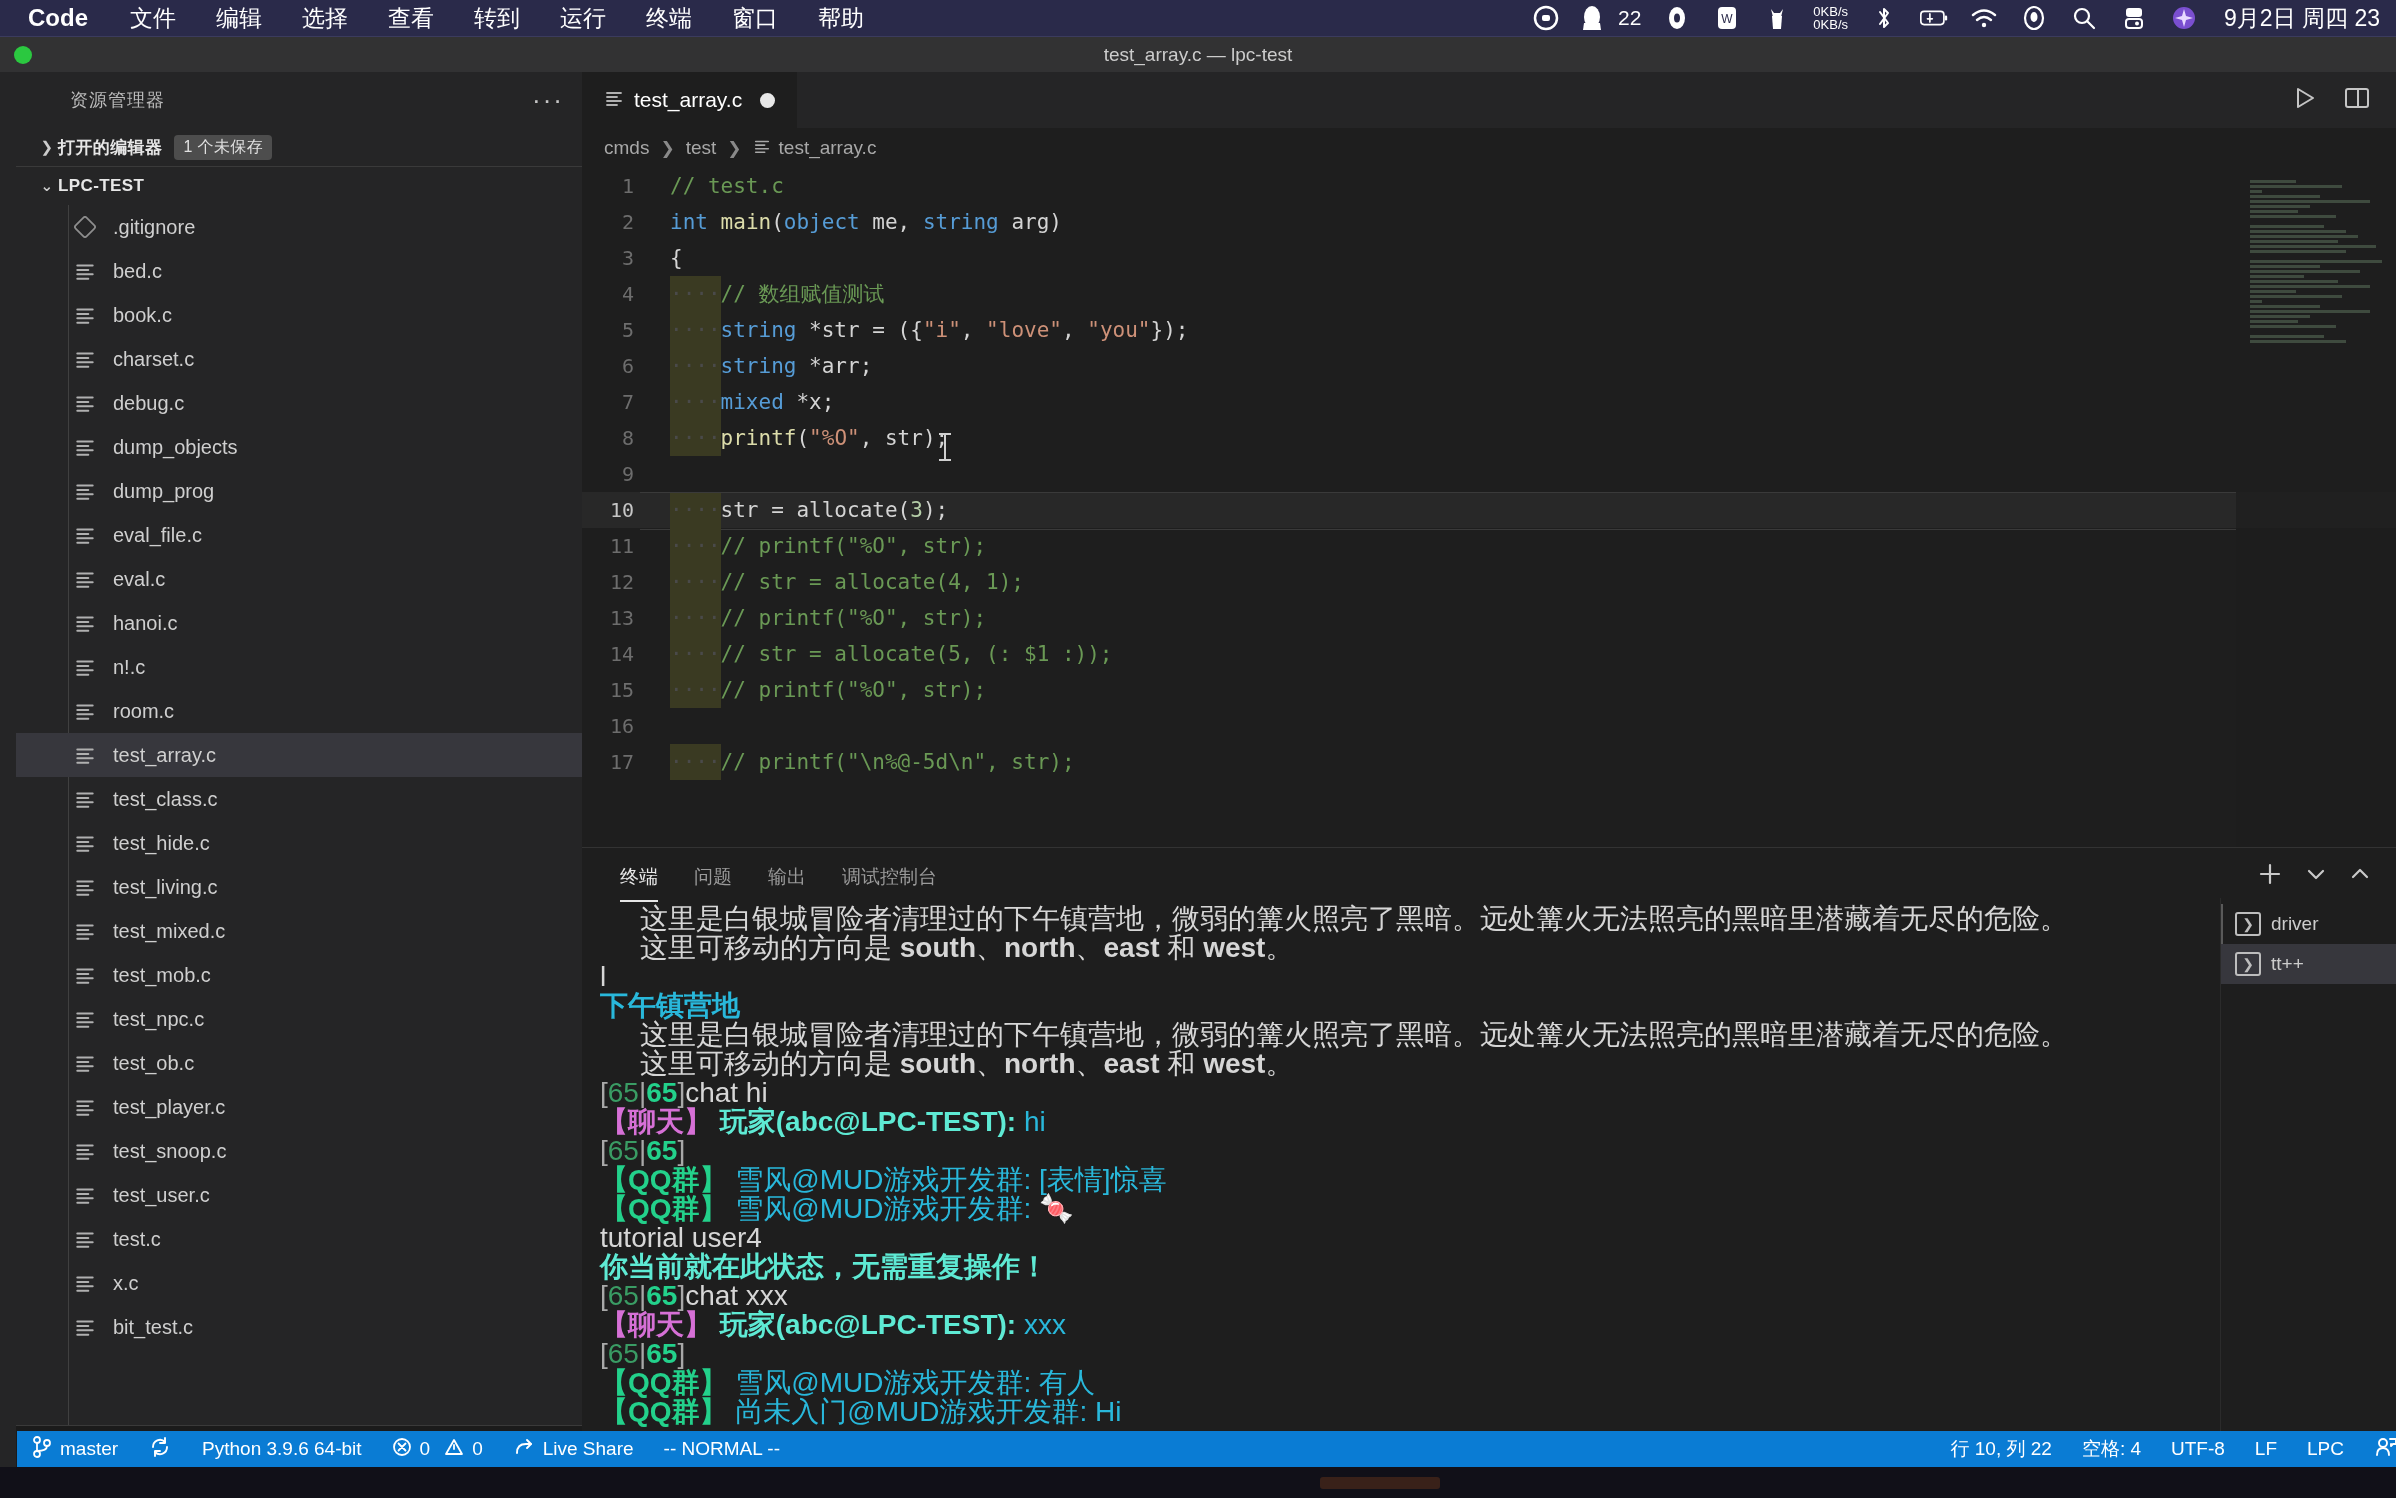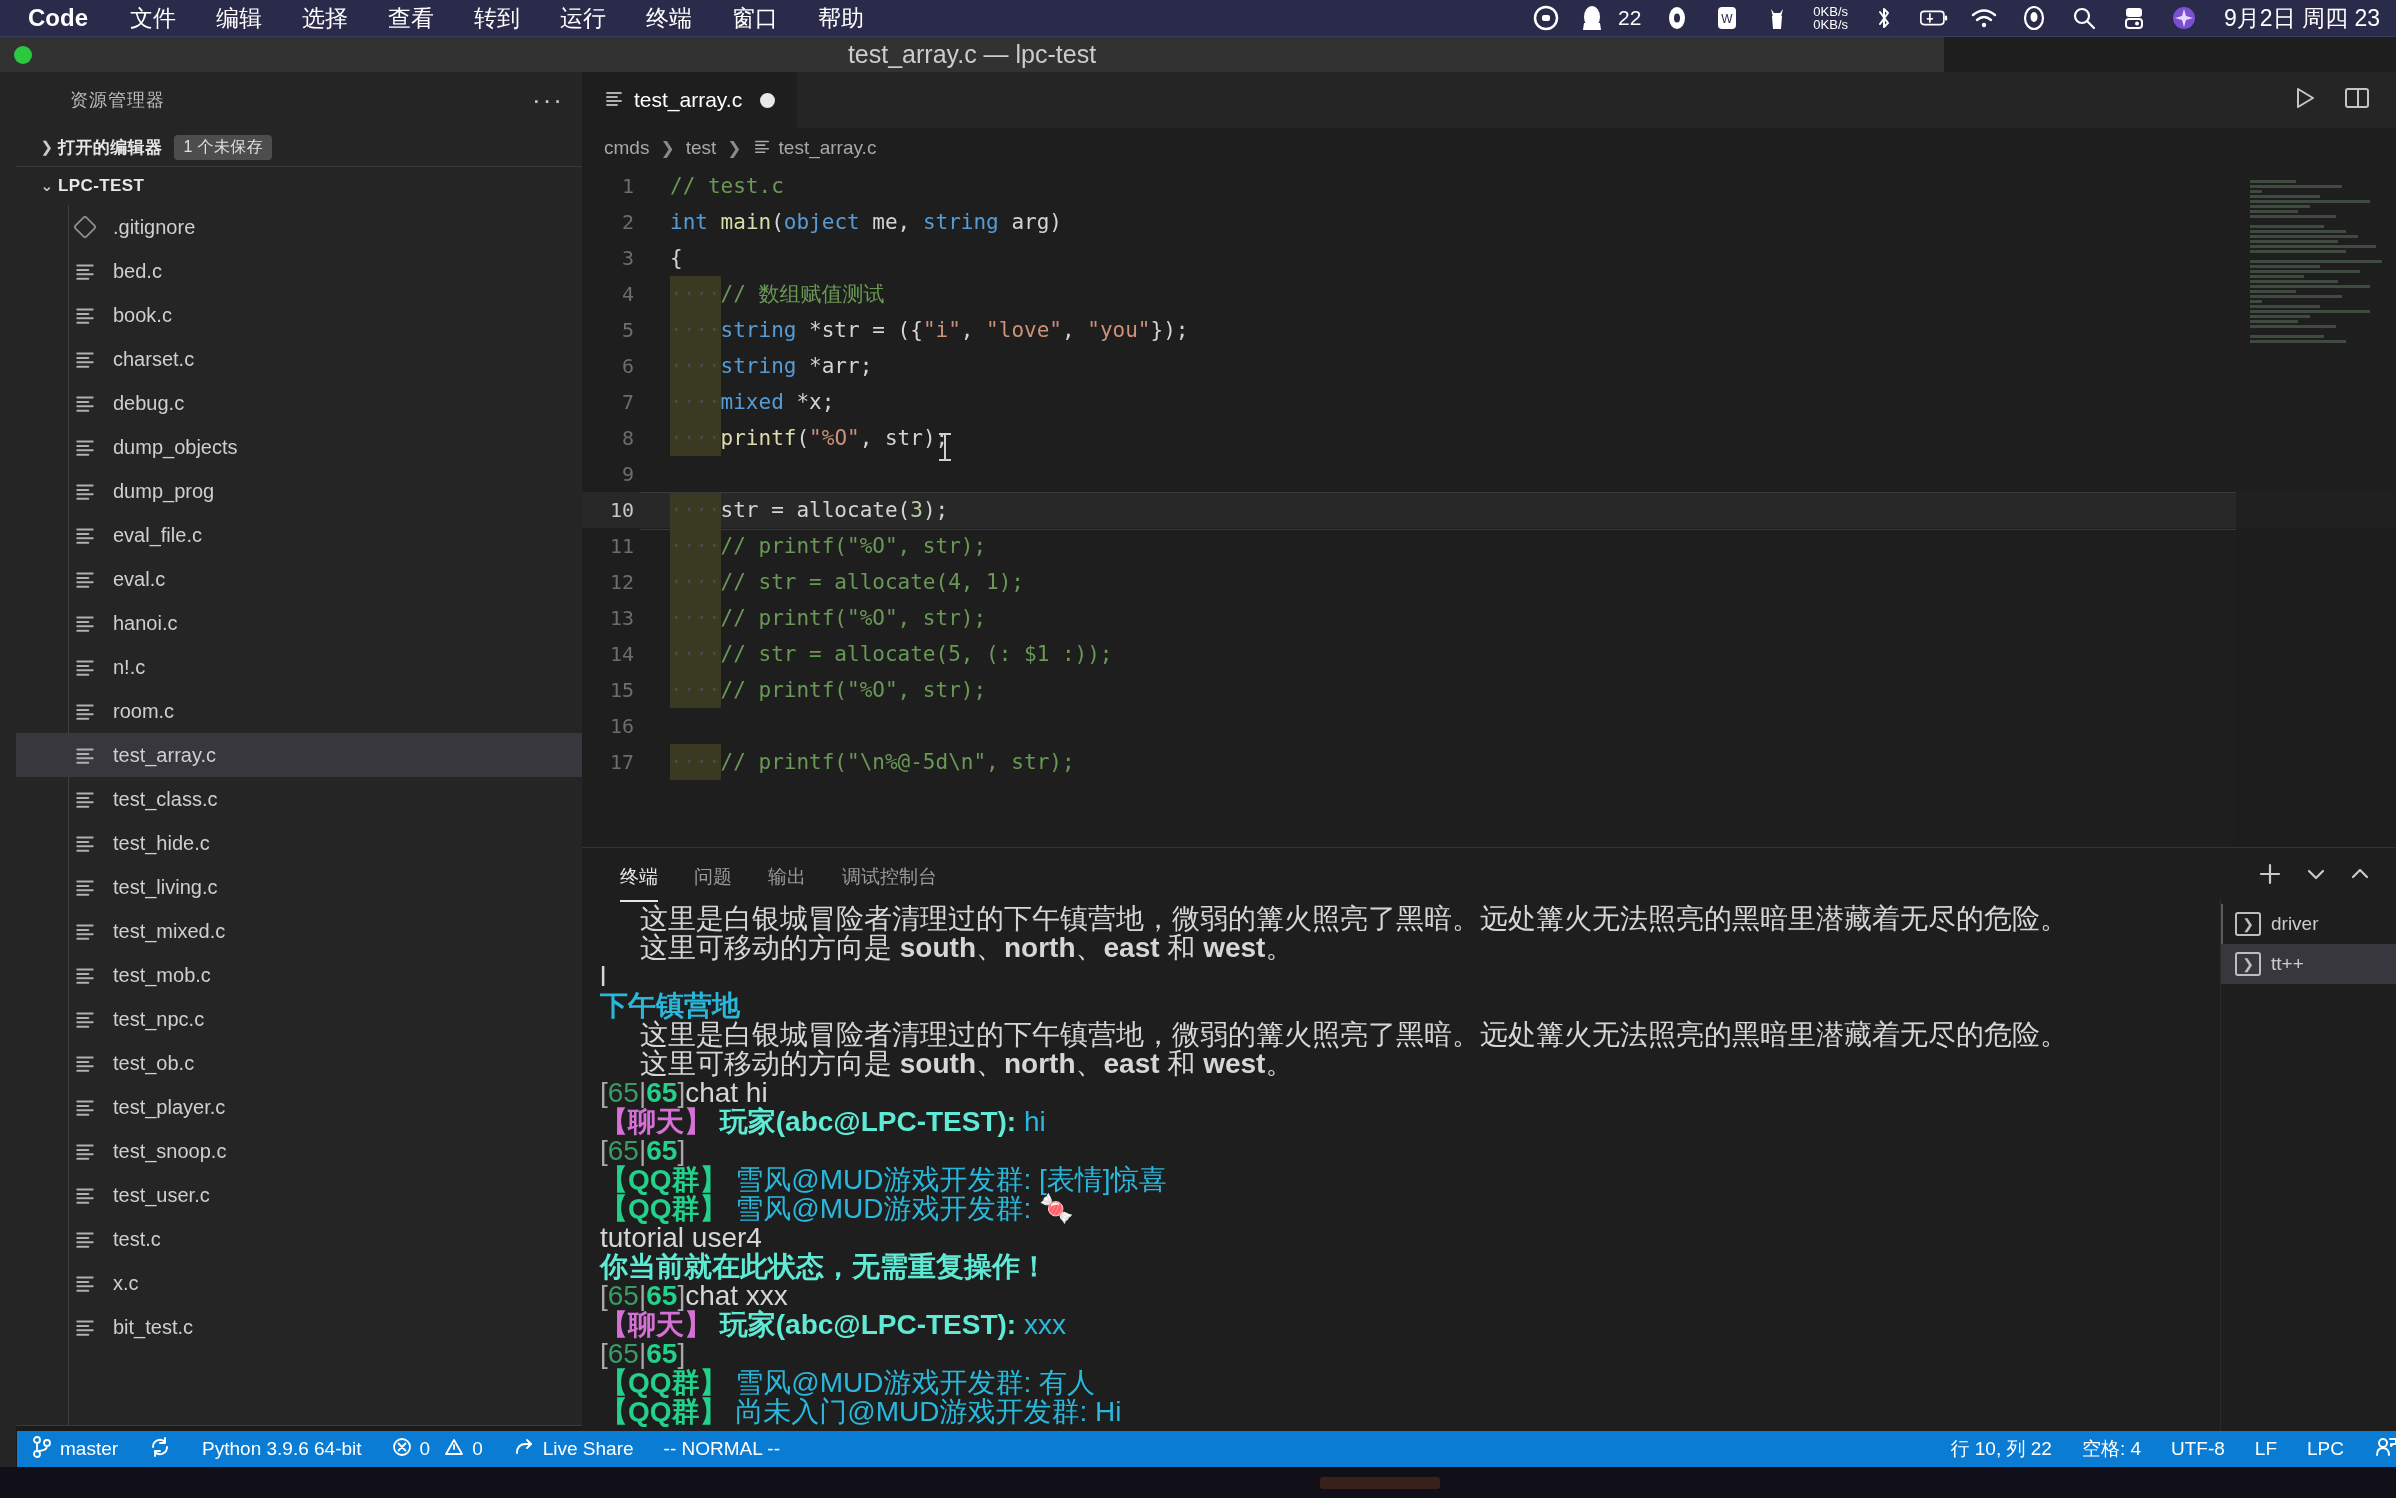--- a/index.html
+++ b/index.html
@@ -28,24 +28,24 @@
   #menubar .spacer { flex: 1; }
   #menubar .tray { display: flex; align-items: center; gap: 22px; padding-right: 16px; }
   .tray-ic { display: inline-flex; align-items: center; justify-content: center;
     width: 28px; height: 28px; color: #fff; }
   .tray-ic svg { display: block; }
   .netspeed { font-size: 13px; line-height: 13px; text-align: center; white-space: nowrap; }
   .tray-date { font-size: 23px; white-space: nowrap; padding-left: 4px; }
 
   
   #titlebar {
-    position: absolute; top: 37px; left: 0; width: 1944px; height: 35px;
+    position: absolute; top: 37px; left: 0; width: 2396px; height: 35px;
     background: #323233;
     display: flex; align-items: center; justify-content: center;
-    color: #cccccc; font-size: 25px;
+    color: #cccccc; font-size: 19px;
   }
   #traffic {
     position: absolute; left: 14px; top: 0; height: 35px;
     display: flex; align-items: center; gap: 10px;
   }
   .tl-dot { width: 18px; height: 18px; border-radius: 50%; }
   .tl-green { background: #2bc840; }
 
   
   #workbench {

